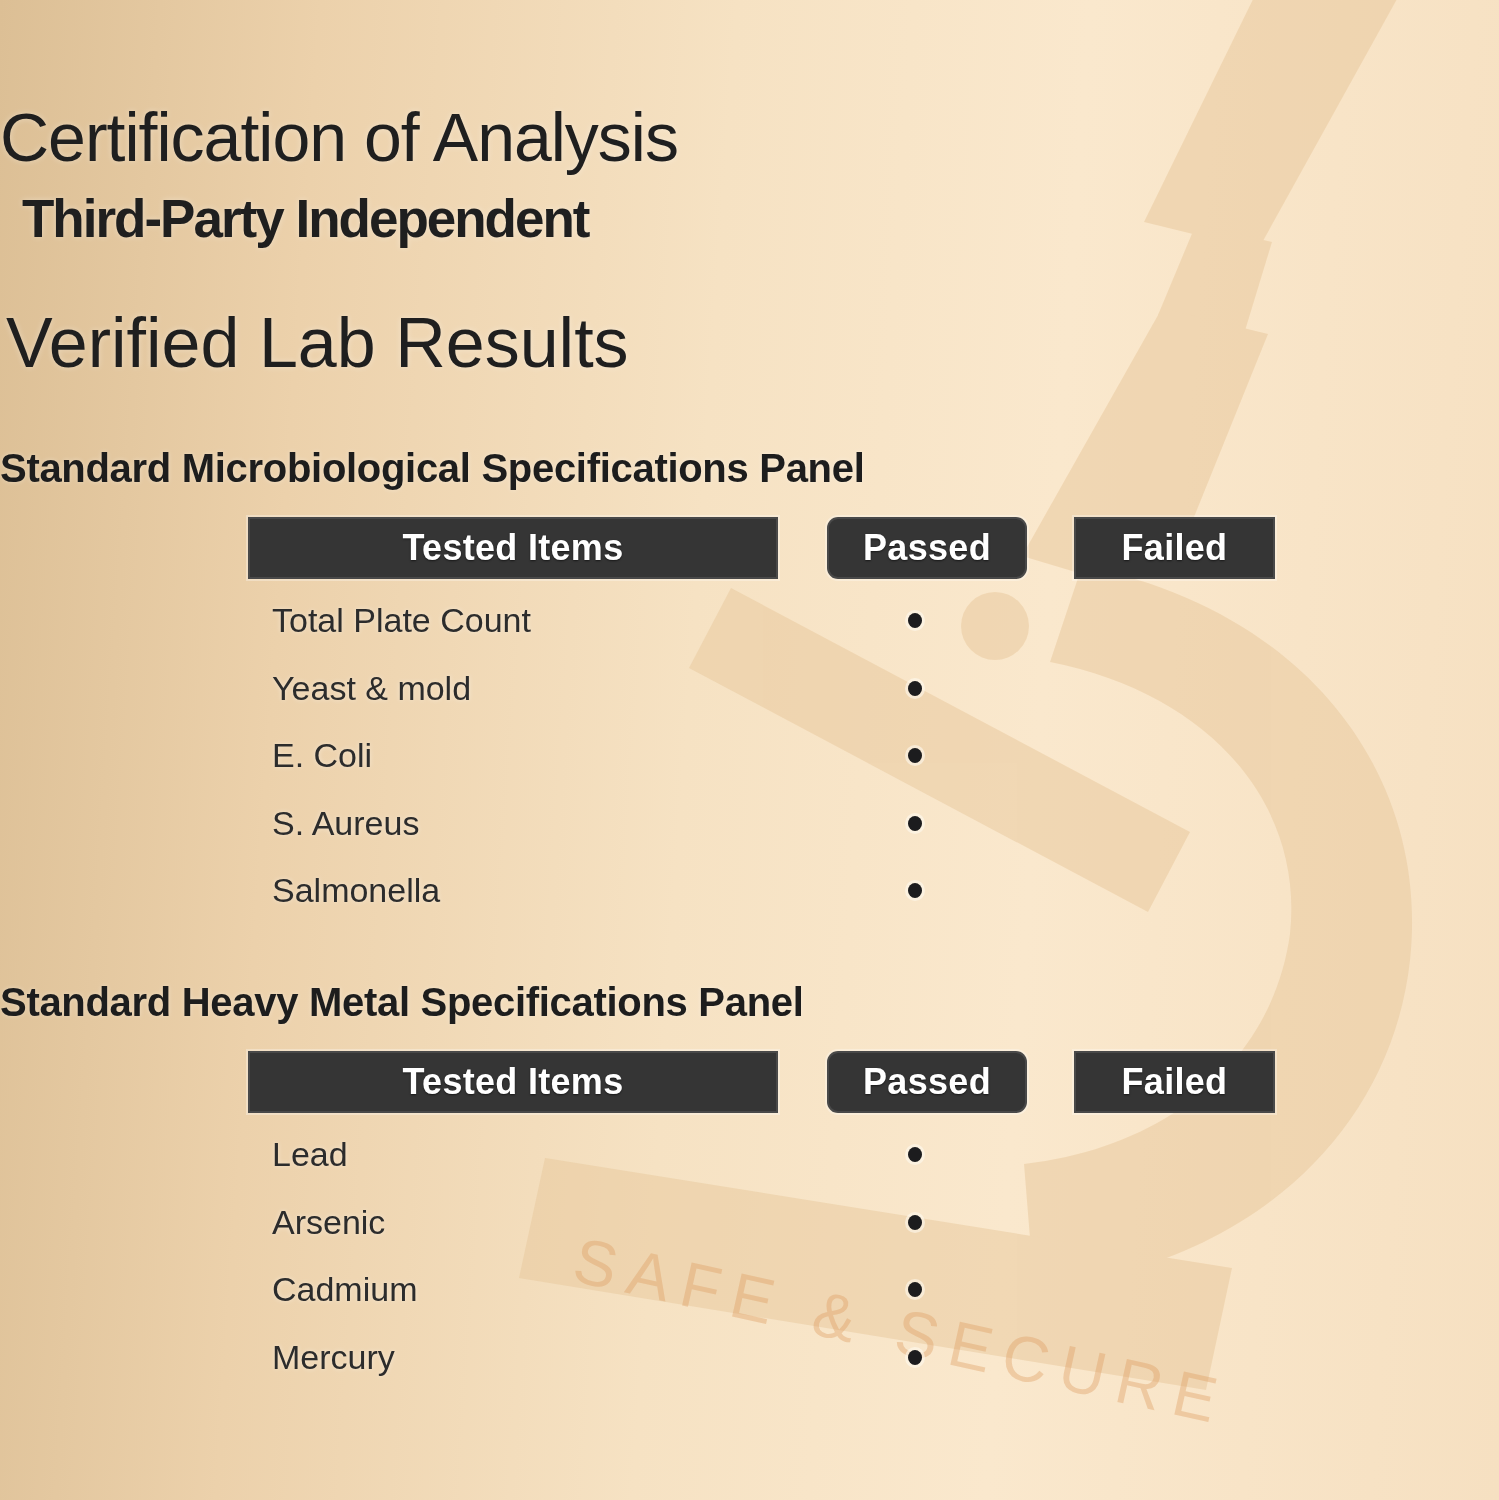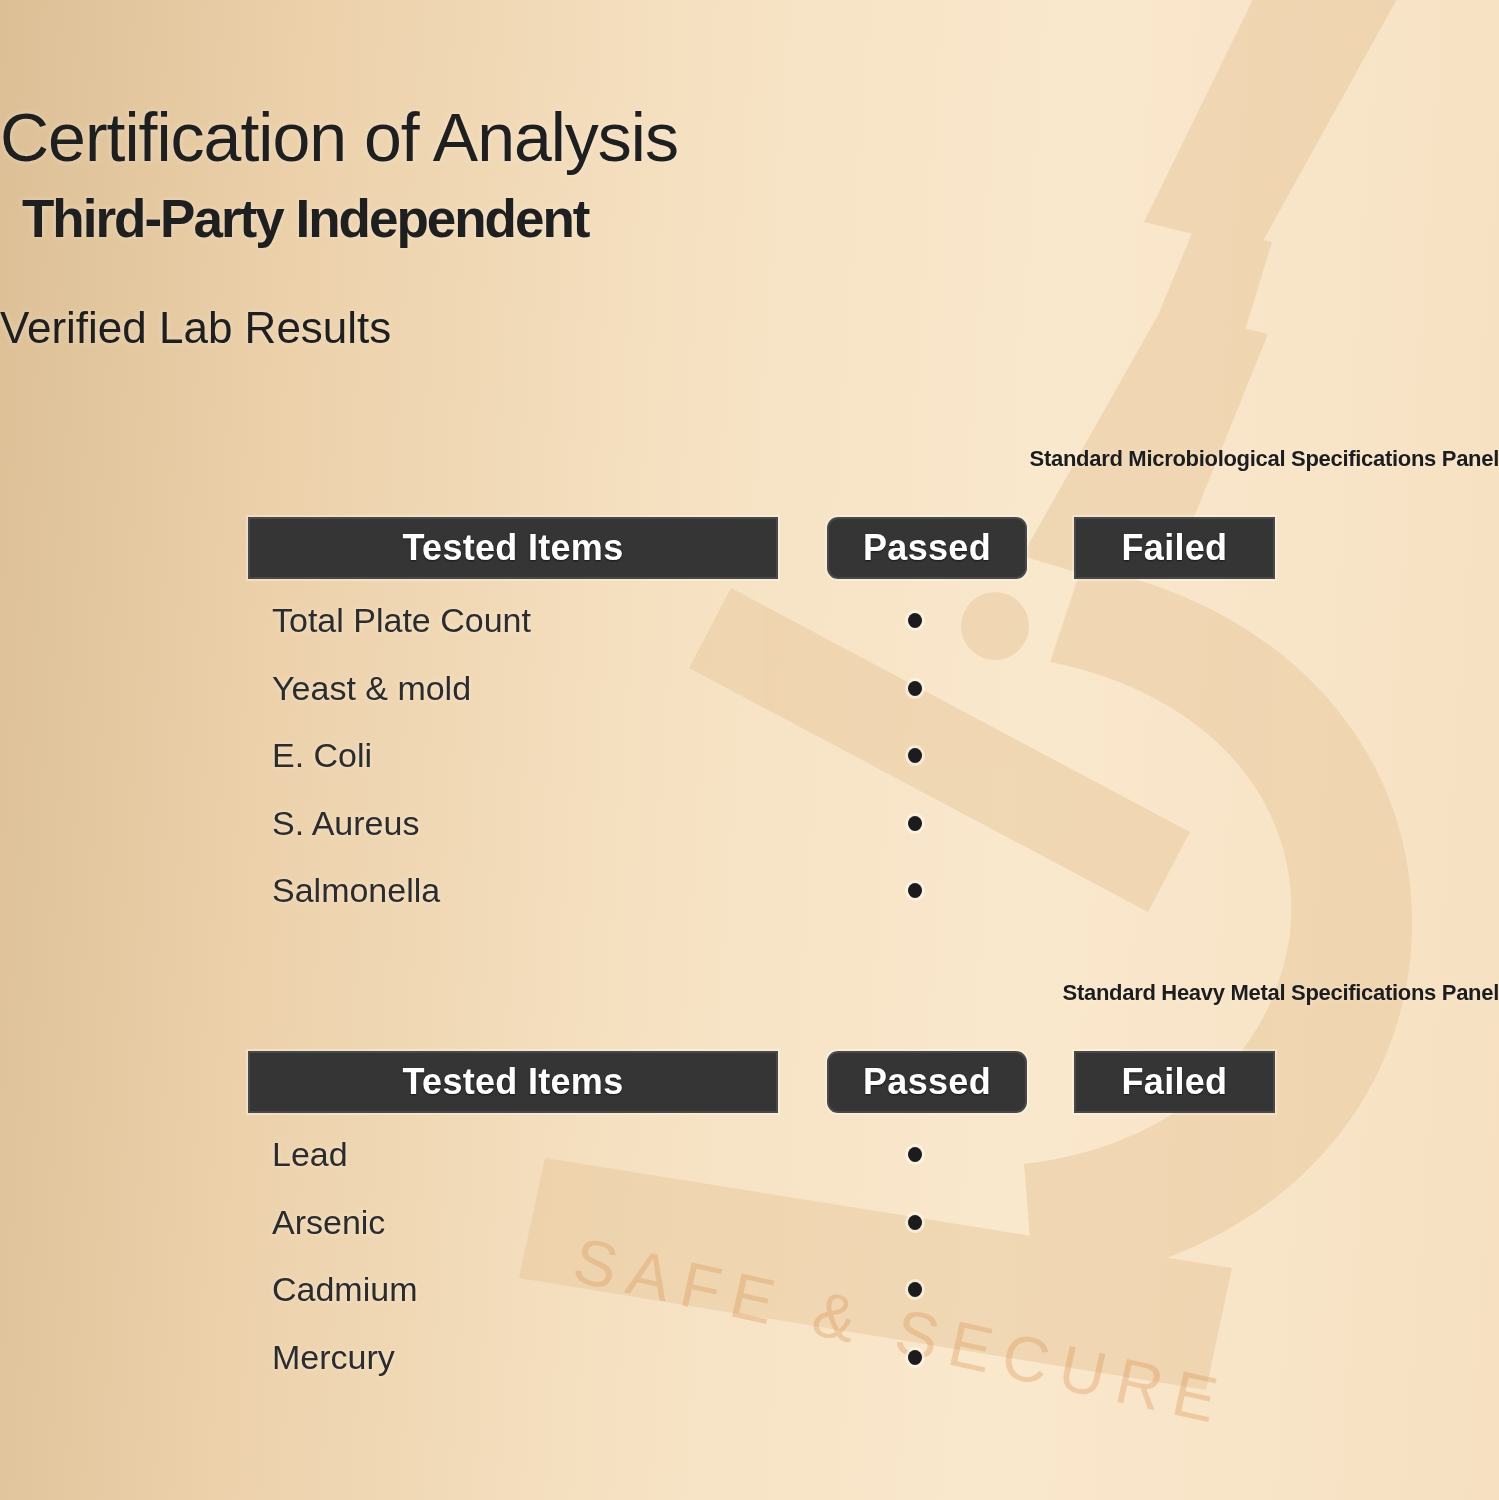--- a/index.html
+++ b/index.html
@@ -21,24 +21,24 @@
     font-size:64px; font-weight:500; letter-spacing:12px;
     color:rgba(222,156,95,0.38);
     transform:rotate(12.5deg); transform-origin:left center;
     white-space:nowrap;
   }
   
   .content { position:absolute; inset:0; z-index:1; }
   .titles { position:absolute; left:0; width:1499px; color:#1f1f1f; }
   .t1 { top:98px;  font-size:68px; font-weight:500; letter-spacing:-1px; text-shadow:0 0 6px rgba(255,255,255,0.35); }
   .t2 { top:188px; font-size:53px; font-weight:800; letter-spacing:-2px; text-shadow:0 0 6px rgba(255,255,255,0.35);margin-left:22px; }
-  .t3 { top:303px; font-size:44px; font-weight:400; letter-spacing:0;    text-shadow:0 0 6px rgba(255,255,255,0.35); }
+  .t3 { top:303px; font-size:70px; font-weight:400; letter-spacing:0;    text-shadow:0 0 6px rgba(255,255,255,0.35);padding-left:6px; }
   .section-title {
-    position:absolute; left:0; width:1499px; text-align:right;
-    font-size:22px; font-weight:700; color:#1d1d1d; letter-spacing:-0.3px;
+    position:absolute; left:0; width:1499px; text-align:left;
+    font-size:40px; font-weight:700; color:#1d1d1d; letter-spacing:-0.3px;
     text-shadow:0 0 5px rgba(255,255,255,0.35);
   }
   .st1 { top:446px; }
   .st2 { top:980px; }
   .table { position:absolute; left:248px; width:1027px; }
   .tbl1 { top:517px; }
   .tbl2 { top:1051px; }
   .grid-row {
     display:grid;
     grid-template-columns:530px 49px 200px 47px 201px;

